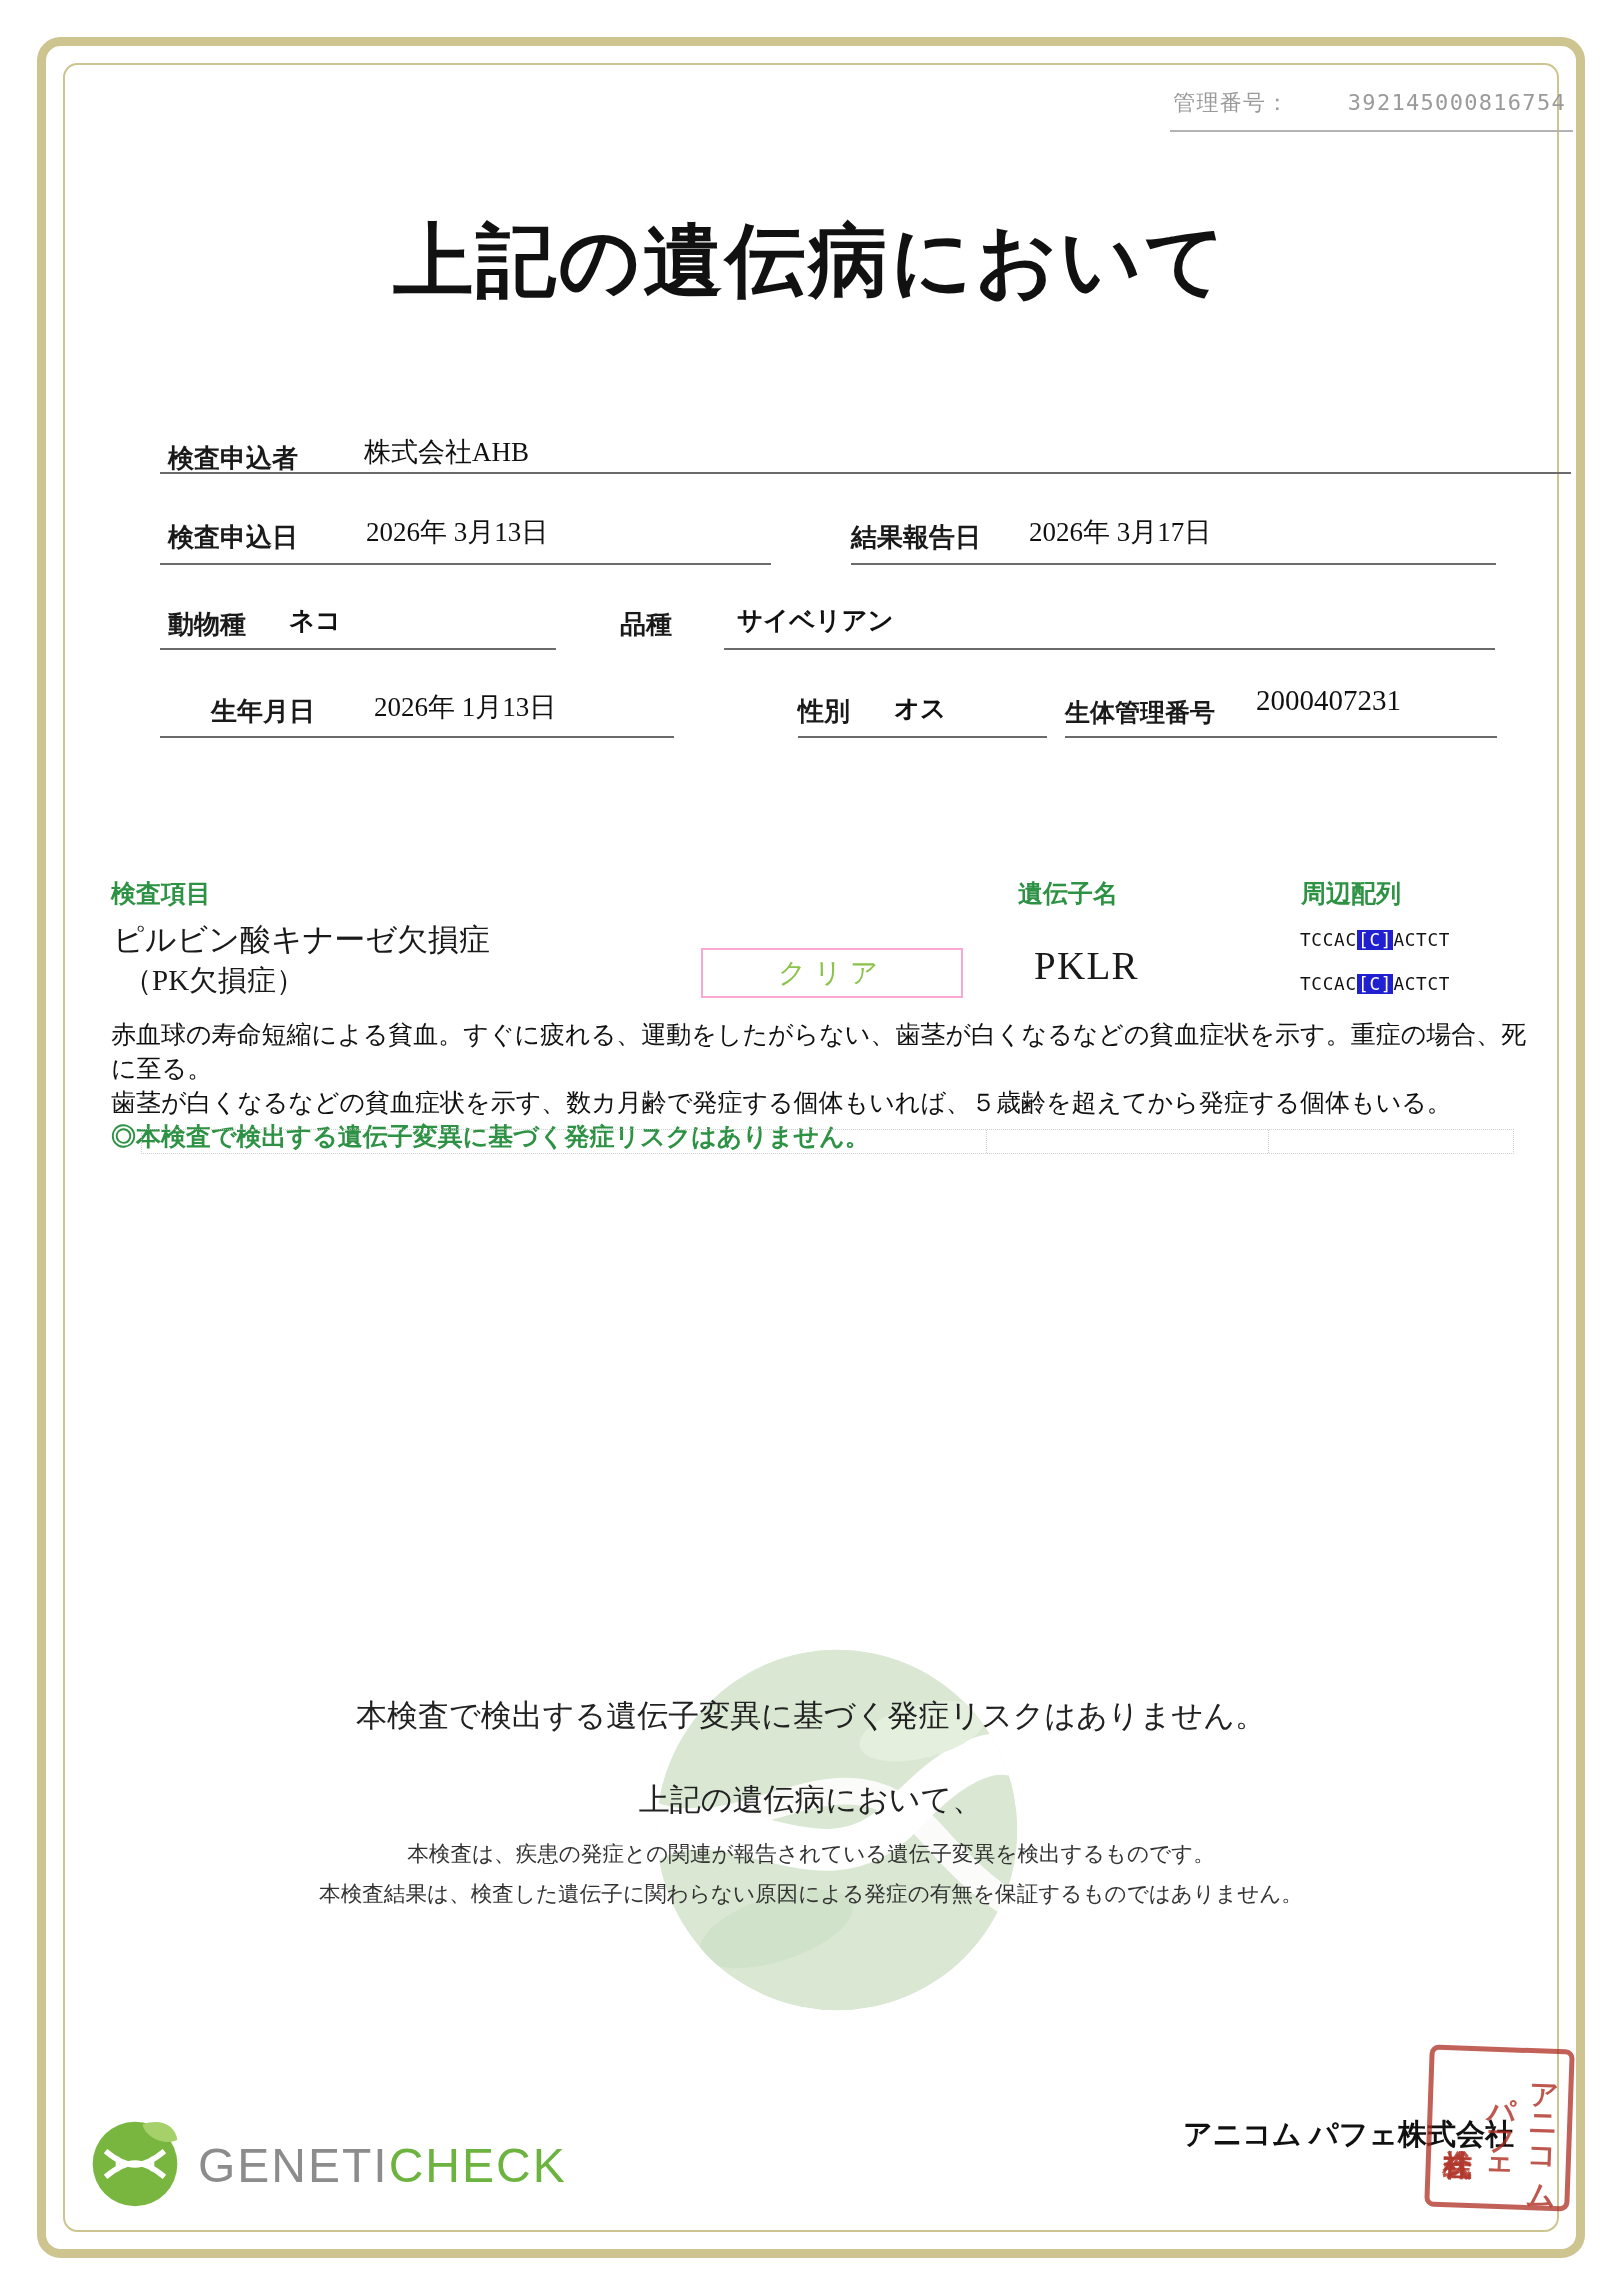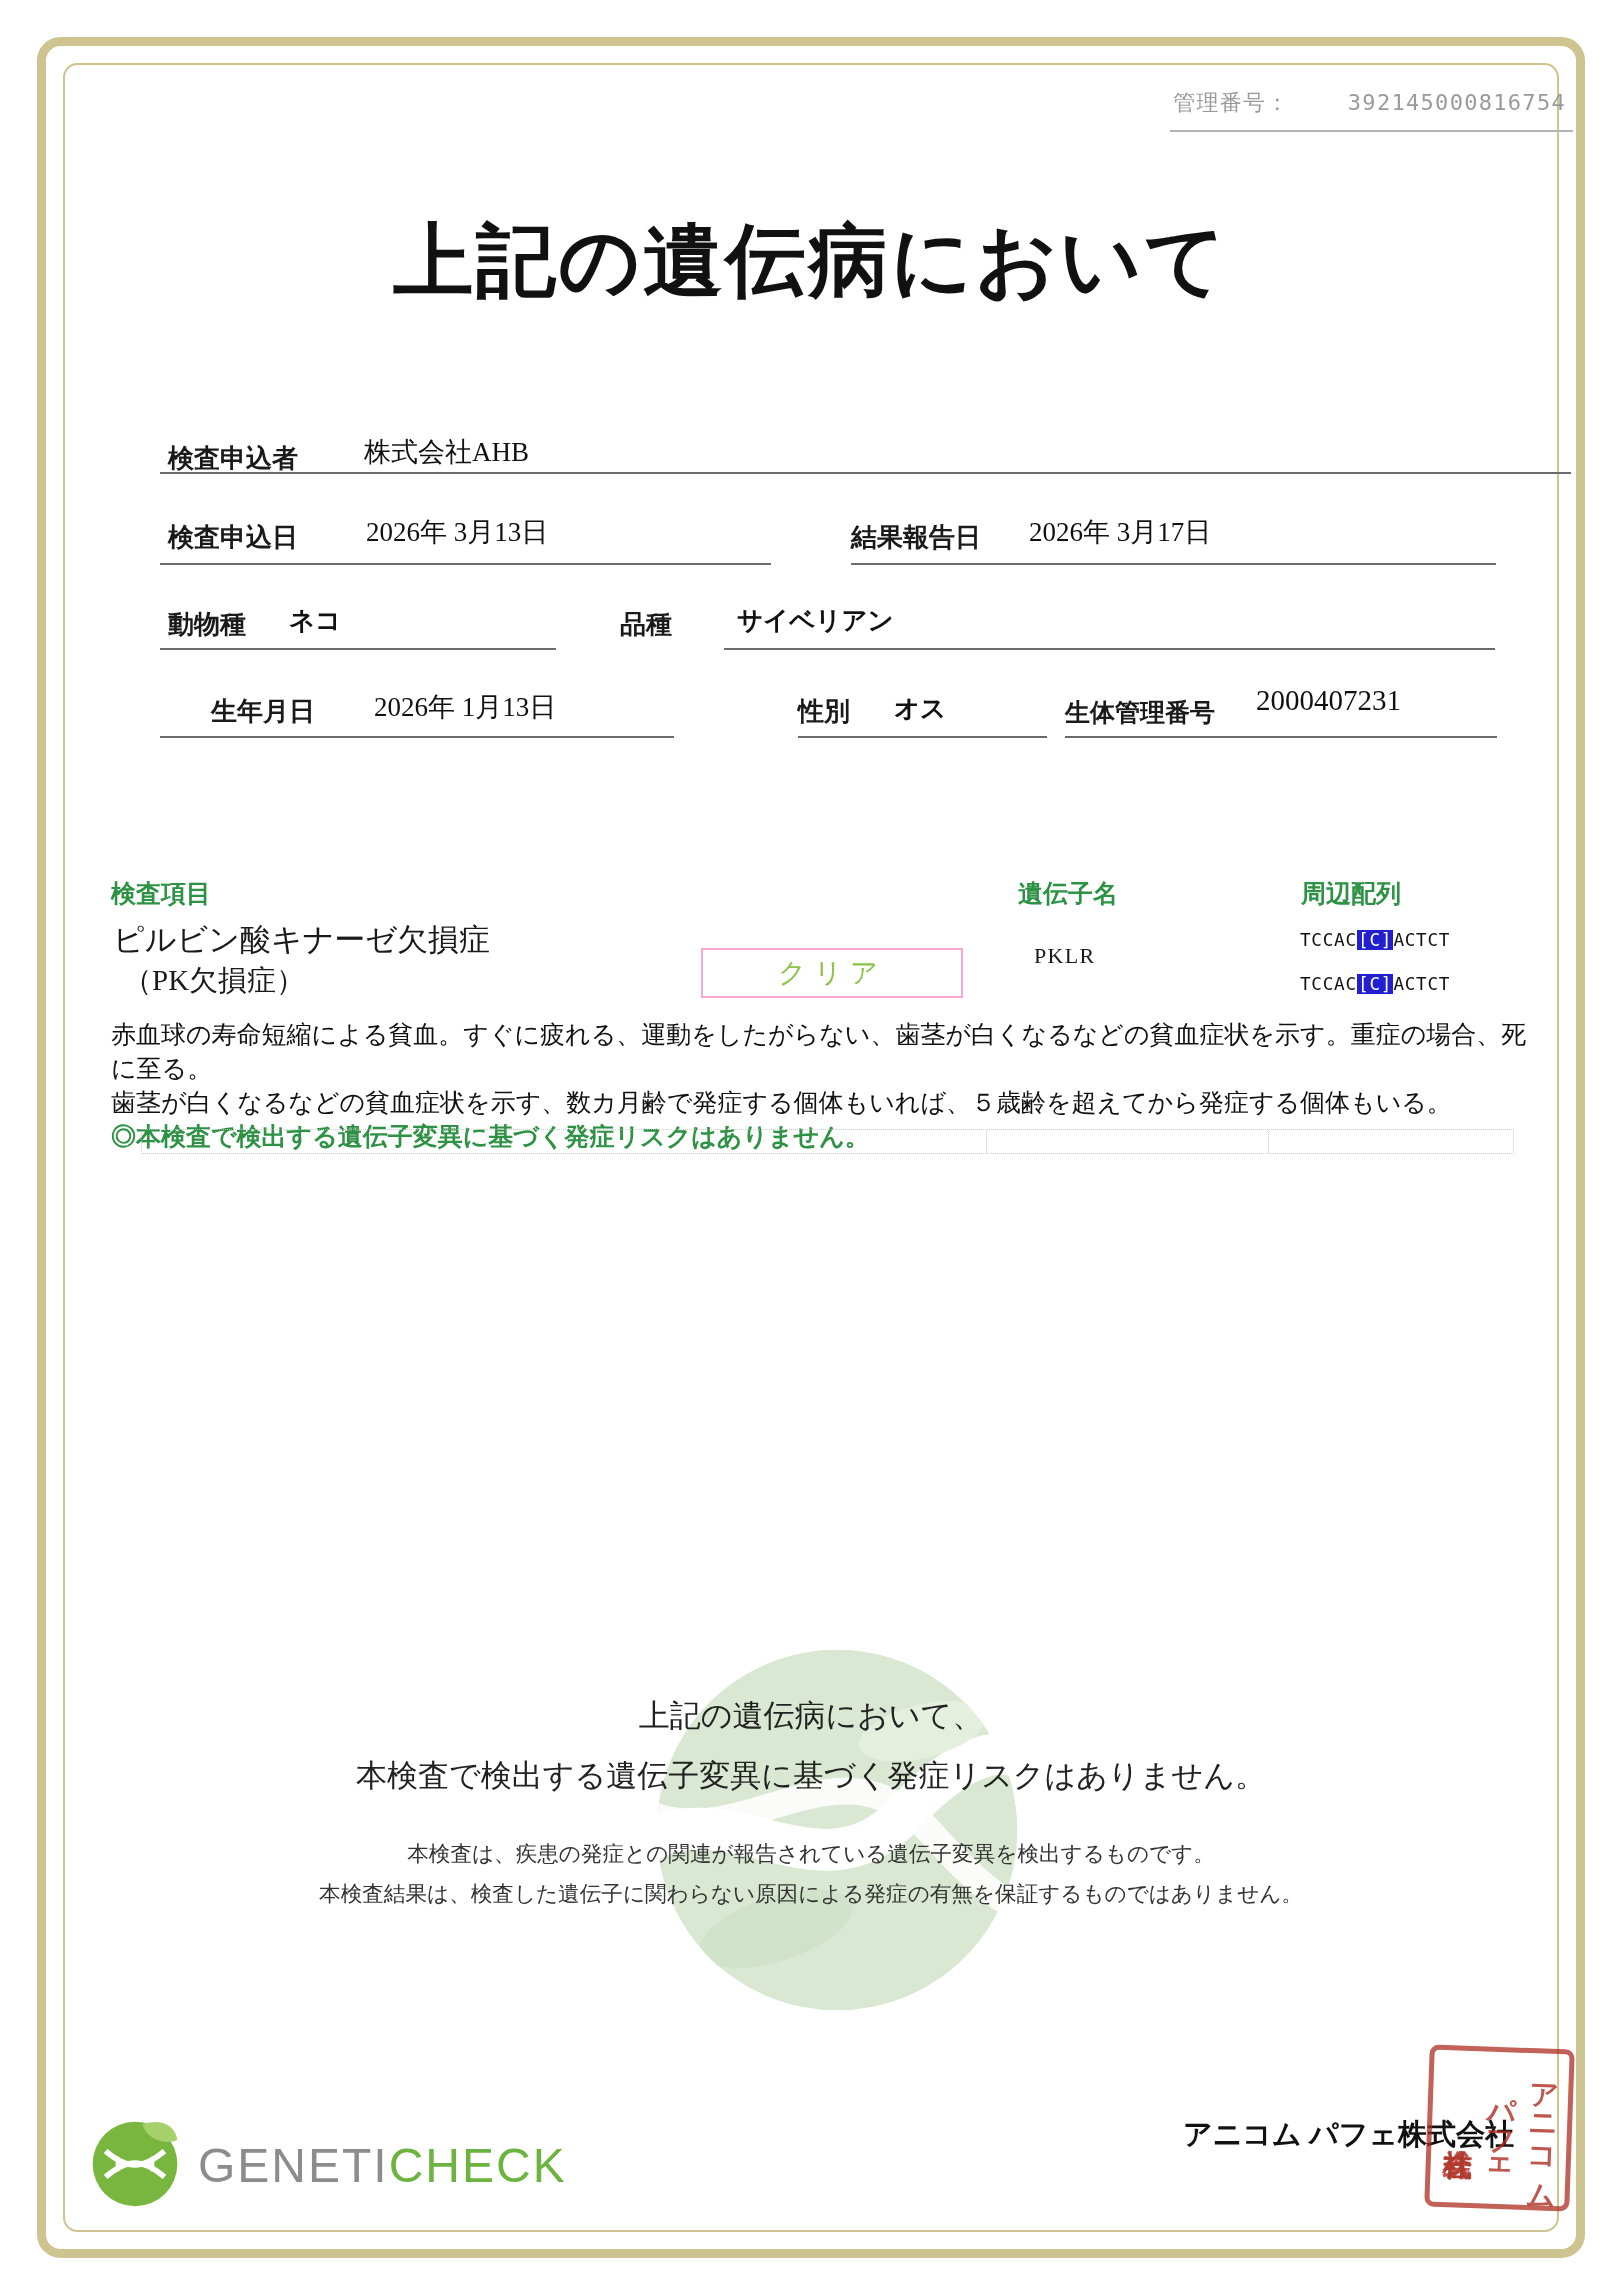--- a/index.html
+++ b/index.html
@@ -37,21 +37,21 @@
   
   .grn { color:#2e9245; }
   .hdr { position:absolute; font-size:25px; font-weight:bold; }
   .item-name { position:absolute; left:113px; top:919px; font-size:31px; }
   .item-sub  { position:absolute; left:123px; top:961px; font-size:29px; }
   .result-box {
     position:absolute; left:701px; top:948px; width:262px; height:50px;
     border:2px solid #f9a8d4; text-align:center; line-height:46px;
     font-family:"Liberation Sans", sans-serif; font-size:27.5px; letter-spacing:7.9px; color:#8bc34a;
   }
-  .gene { position:absolute; left:1034px; top:943px; font-size:22px; letter-spacing:1.3px;text-align:right; }
+  .gene { position:absolute; left:1034px; top:943px; font-size:39px; letter-spacing:1.3px;text-align:right; }
   .seq { position:absolute; left:1300px; font-family:"DejaVu Sans Mono", monospace; font-size:17.7px; letter-spacing:0.7px; color:#111; }
   .seq .var { background:#2020d0; color:#ffffff; padding:0 1.3px; }
   .desc { position:absolute; left:111px; top:1018px; width:1427px; font-size:25px; line-height:34px; color:#111; }
   .desc .note { color:#2e9245; font-weight:bold; }
   .placeholder-row {
     position:absolute; left:141px; top:1129px; width:1373px; height:25px;
     border:1.3px dotted #c3c3c3; opacity:.8;
   }
   .placeholder-row .sep { position:absolute; top:0; bottom:0; width:0; border-left:1.3px dotted #c3c3c3; }
 
@@ -169,22 +169,22 @@
       <circle cx="100" cy="100" r="95" fill="#9fc48e"></circle>
       <path d="M-20,125 C30,60 85,145 135,92 S205,60 235,95" stroke="#ffffff" stroke-width="22" fill="none"></path>
       <path d="M-20,78 C40,132 95,40 150,102 S215,142 235,120" stroke="#ffffff" stroke-width="14" fill="none" opacity="0.9"></path>
       <ellipse cx="68" cy="152" rx="42" ry="17" fill="#86b574" transform="rotate(-18 68 152)"></ellipse>
       <ellipse cx="145" cy="48" rx="34" ry="14" fill="#b9d6a9" transform="rotate(-14 145 48)"></ellipse>
     </g>
   </svg>
 </div>
 
 <div class="summary">
+  <div class="big second">本検査で検出する遺伝子変異に基づく発症リスクはありません。</div>
   <div class="big first">上記の遺伝病において、</div>
-  <div class="big second">本検査で検出する遺伝子変異に基づく発症リスクはありません。</div>
   <div class="small">本検査は、疾患の発症との関連が報告されている遺伝子変異を検出するものです。</div>
   <div class="small">本検査結果は、検査した遺伝子に関わらない原因による発症の有無を保証するものではありません。</div>
 </div>
 
 <div class="logo-mark">
   <svg width="92" height="92" viewBox="0 0 100 100">
     <circle cx="50" cy="50" r="46" fill="#79b63f"></circle>
     <path d="M18,36 C42,56 58,56 82,36" stroke="#ffffff" stroke-width="6" fill="none"></path>
     <path d="M18,64 C42,44 58,44 82,64" stroke="#ffffff" stroke-width="6" fill="none"></path>
     <path d="M31,42 L31,58 M41,48 L41,52 M59,48 L59,52 M69,42 L69,58" stroke="#ffffff" stroke-width="4"></path>

